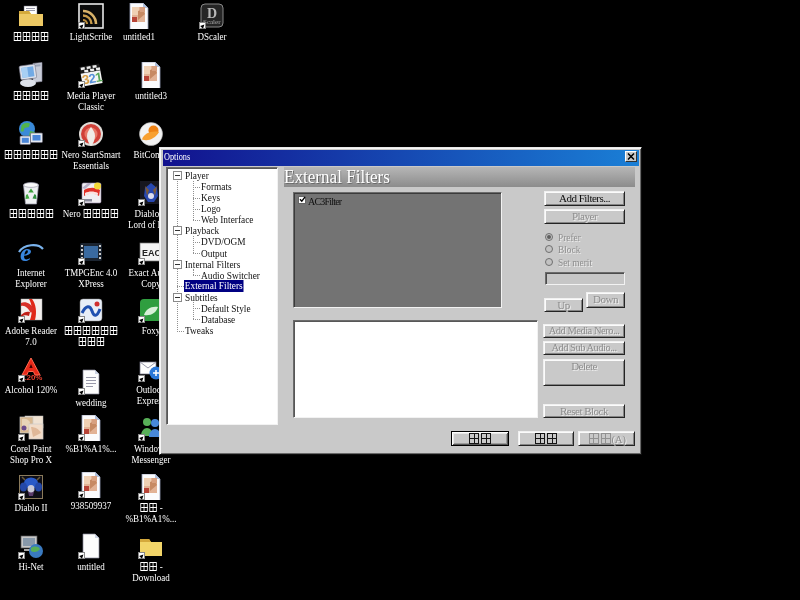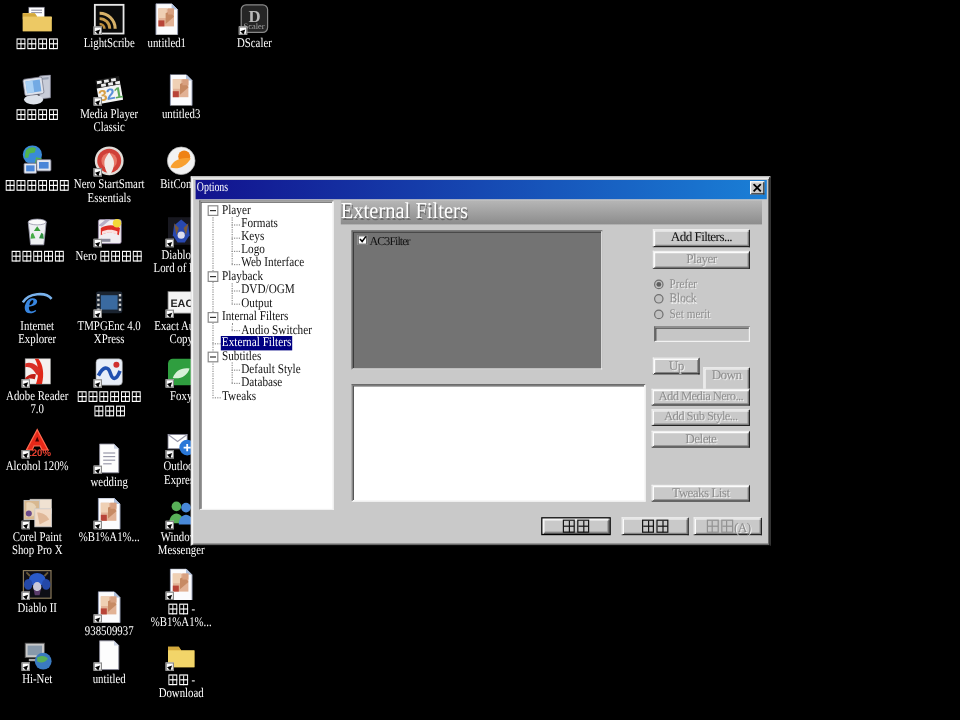--- a/index.html
+++ b/index.html
@@ -224,21 +224,21 @@
           <path d="M4 0h13l5 5v24H4z" fill="#fbfbfd" stroke="#98a0b8" stroke-width="0.8"></path>
           <path d="M17 0l5 5h-5z" fill="#b0c0dc"></path>
           <rect x="6" y="4" width="13" height="15" fill="#e2b296"></rect>
           <path d="M6 4h7v8H6z" fill="#efd0b4"></path>
           <path d="M12 8c3-2 6 0 7 3l-7 6z" fill="#c78a64"></path>
           <rect x="6" y="14" width="5" height="5" fill="#b84438"></rect>
           <path d="M14 4h5v5h-5z" fill="#d8a080"></path>
         </svg><div class="sc"></div></div>
       <div class="lb">%B1%A1%...</div>
     </div>
-    <div class="it" style="left:53px;top:493px">
+    <div class="it" style="left:53px;top:472px">
       <div class="ic"><svg width="26" height="26">
           <path d="M4 0h13l5 5v24H4z" fill="#fbfbfd" stroke="#98a0b8" stroke-width="0.8"></path>
           <path d="M17 0l5 5h-5z" fill="#b0c0dc"></path>
           <rect x="6" y="4" width="13" height="15" fill="#e2b296"></rect>
           <path d="M6 4h7v8H6z" fill="#efd0b4"></path>
           <path d="M12 8c3-2 6 0 7 3l-7 6z" fill="#c78a64"></path>
           <rect x="6" y="14" width="5" height="5" fill="#b84438"></rect>
           <path d="M14 4h5v5h-5z" fill="#d8a080"></path>
         </svg><div class="sc"></div></div>
       <div class="lb">938509937</div>
@@ -419,22 +419,22 @@
   <div class="btn dis" style="left:384px;top:61px;width:81px;height:15px;line-height:13px">Player</div>
   <div class="rad" style="left:385px;top:85px"></div>
   <div class="ab" style="left:387px;top:87px;width:4px;height:4px;border-radius:50%;background:#5f5f5f"></div>
   <div class="tr dis" style="left:398px;top:84px">Prefer</div>
   <div class="rad" style="left:385px;top:97px"></div>
   <div class="tr dis" style="left:398px;top:96px">Block</div>
   <div class="rad" style="left:385px;top:110px"></div>
   <div class="tr dis" style="left:398px;top:109px">Set merit</div>
   <div class="sunk ab" style="left:385px;top:124px;width:80px;height:13px;background:#c6c6c6"></div>
   <div class="btn dis" style="left:384px;top:150px;width:39px;height:14px;line-height:12px">Up</div>
-  <div class="btn dis" style="left:426px;top:158px;width:39px;height:31px;line-height:12px">Down</div>
+  <div class="btn dis" style="left:426px;top:144px;width:39px;height:16px;line-height:12px">Down</div>
   <div class="btn dis" style="left:383px;top:176px;width:82px;height:14px;line-height:12px;font-size:10.5px">Add Media Nero...</div>
-  <div class="btn dis" style="left:383px;top:193px;width:82px;height:14px;line-height:12px;font-size:10.5px">Add Sub Style...</div>
-  <div class="btn dis" style="left:383px;top:211px;width:82px;height:14px;line-height:12px">Delete</div>
-  <div class="btn dis" style="left:383px;top:256px;width:82px;height:14px;line-height:12px">Tweaks List</div>
+  <div class="btn dis" style="left:383px;top:193px;width:82px;height:14px;line-height:12px;font-size:10.5px">Add Sub Audio...</div>
+  <div class="btn dis" style="left:383px;top:211px;width:82px;height:27px;line-height:12px">Delete</div>
+  <div class="btn dis" style="left:383px;top:256px;width:82px;height:14px;line-height:12px">Reset Block</div>
 
   <div class="btn" style="left:291px;top:283px;width:58px;height:15px;line-height:12px;border-color:#000;box-shadow:inset 1px 1px 0 #fff,inset -1px -1px 0 #555,inset 2px 2px 0 #e8e8e8,inset -2px -2px 0 #9a9a9a"><span class="gb"></span><span class="gb"></span></div>
   <div class="btn" style="left:358px;top:283px;width:56px;height:15px;line-height:12px"><span class="gb"></span><span class="gb"></span></div>
   <div class="btn" style="left:418px;top:283px;width:57px;height:15px;line-height:12px"><span class="gg"></span><span class="gg"></span><span class="dis" style="font-size:11px">(A)</span></div>
 </div>
 
 </body></html>

